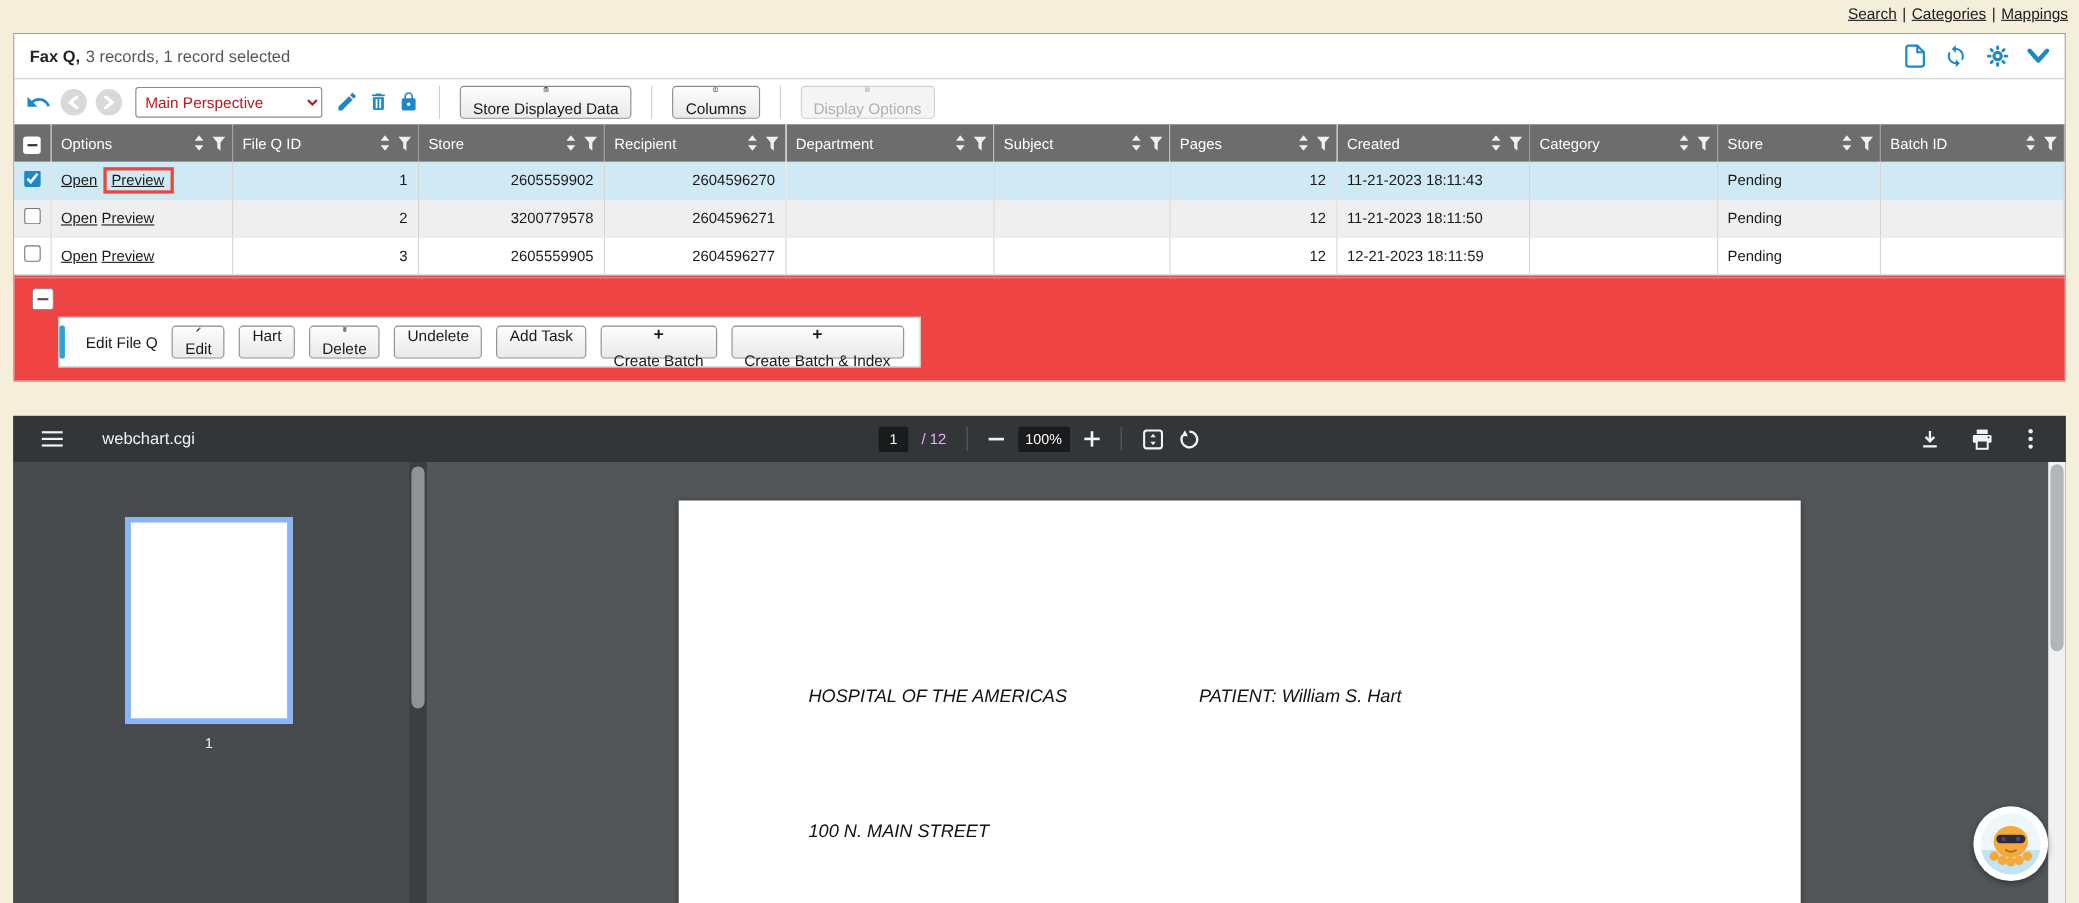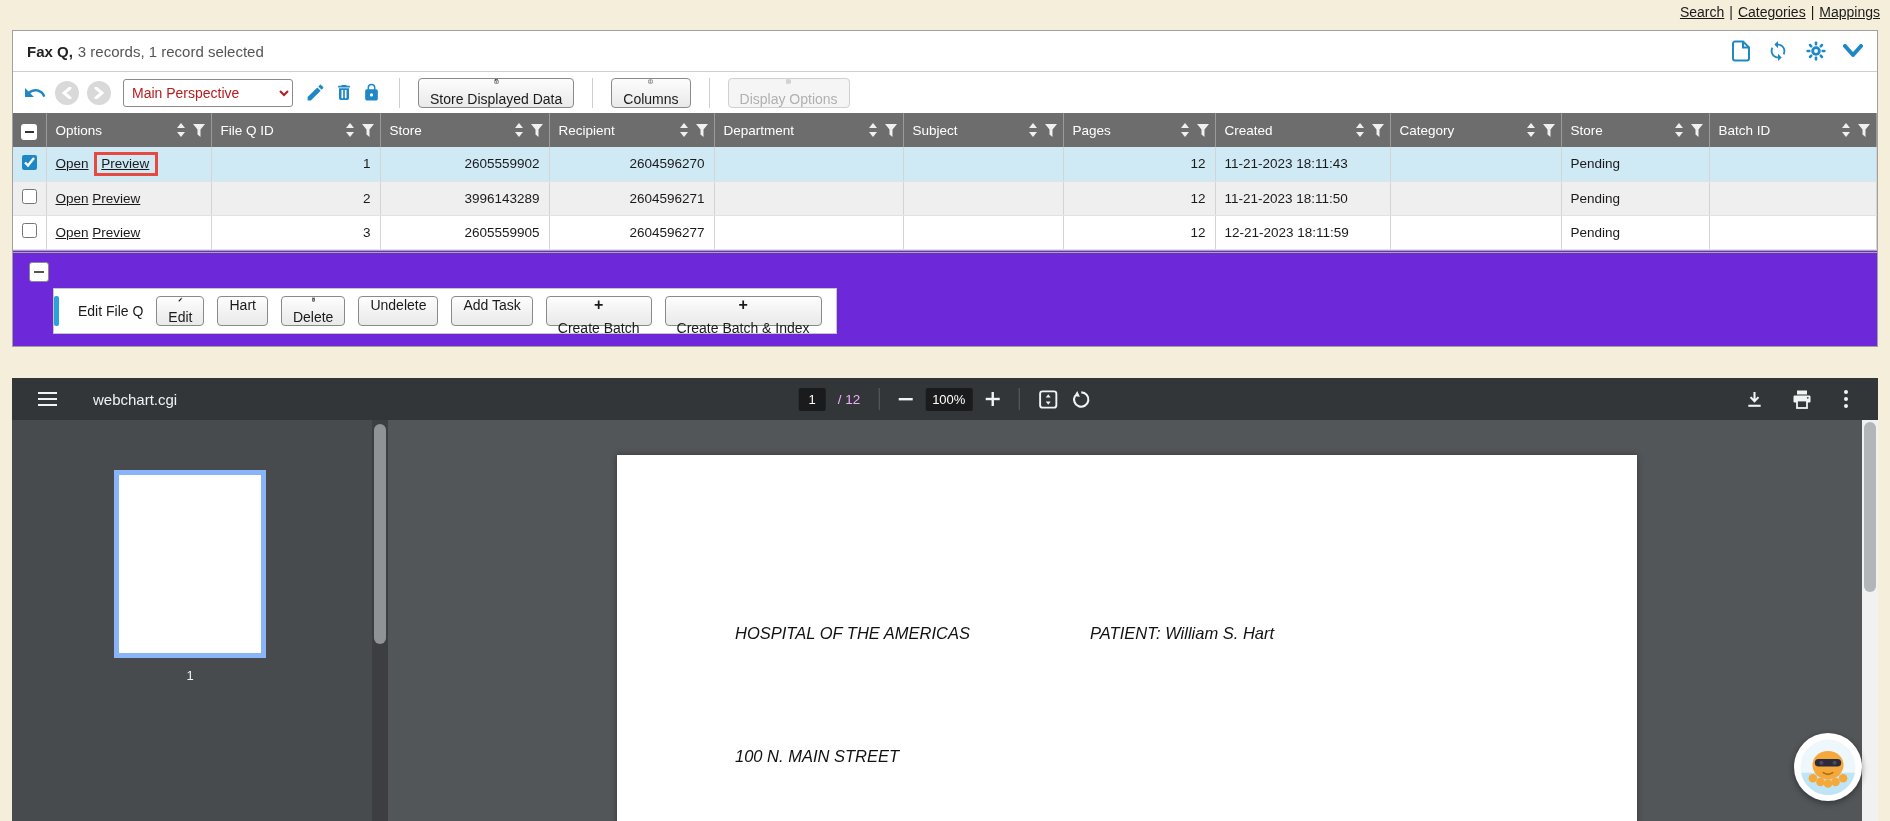--- a/index.html
+++ b/index.html
@@ -74,21 +74,21 @@
   td.c-sel { text-align:center; padding:0; }
   td.c-sel input { width:15px; height:15px; accent-color:#1e88c7; cursor:pointer; }
   td.num { text-align:right; }
   .row-link { color:#1a1a1a; text-decoration:underline; cursor:pointer; }
   .red-annot {
     display:inline-block; border:3px solid #e5493f; padding:1px 6px 2px 4px; margin-left:2px;
   }
 
   
   .panel-footer {
-    background:#6d28d9; border-top:3px double #a8a8a8; padding:7px 0 12px 0;
+    background:#ef4444; border-top:3px double #a8a8a8; padding:7px 0 12px 0;
   }
   .collapse-box {
     width:20px; height:20px; border:1px solid #8a8a8a; border-radius:3px; background:#fff;
     display:flex; align-items:center; justify-content:center; margin:2px 0 6px 16px; cursor:pointer;
   }
   .collapse-box .minus { width:10px; height:2px; background:#555; }
   .action-bar {
     display:inline-flex; align-items:center; gap:13px; margin-left:40px;
     border:1px solid #c6c6c6; background:#fff; padding:7px 14px 7px 0; position:relative;
   }
@@ -447,21 +447,21 @@
           <td class="num">12</td>
           <td>11-21-2023 18:11:43</td>
           <td></td>
           <td>Pending</td>
           <td></td>
         </tr>
         <tr class="r-alt">
           <td class="c-sel"><input type="checkbox" style=""></td>
           <td><a class="row-link">Open</a> <a class="row-link">Preview</a></td>
           <td class="num">2</td>
-          <td class="num">3996143289</td>
+          <td class="num">3200779578</td>
           <td class="num">2604596271</td>
           <td></td>
           <td></td>
           <td class="num">12</td>
           <td>11-21-2023 18:11:50</td>
           <td></td>
           <td>Pending</td>
           <td></td>
         </tr>
         <tr class="r-norm">

